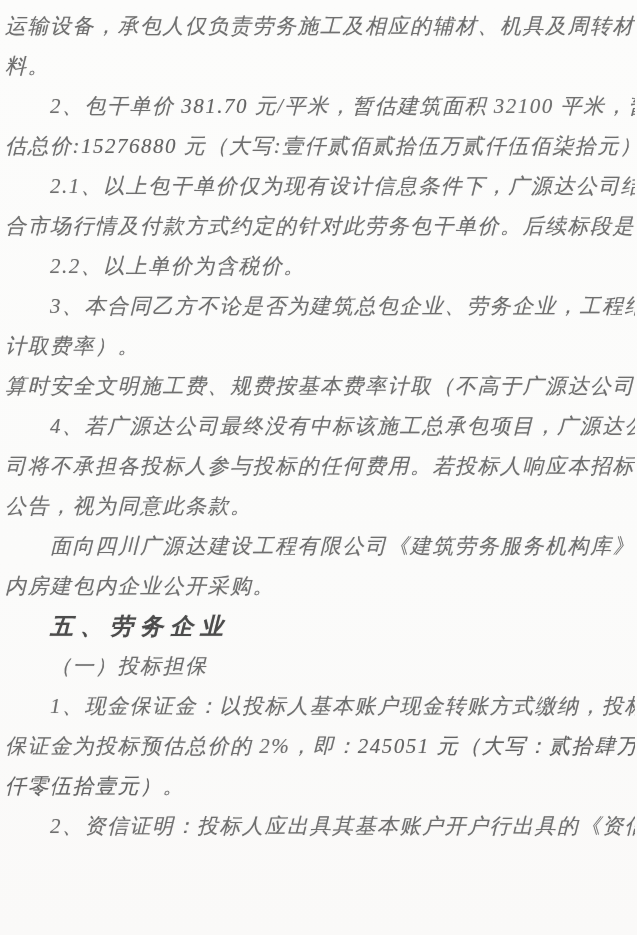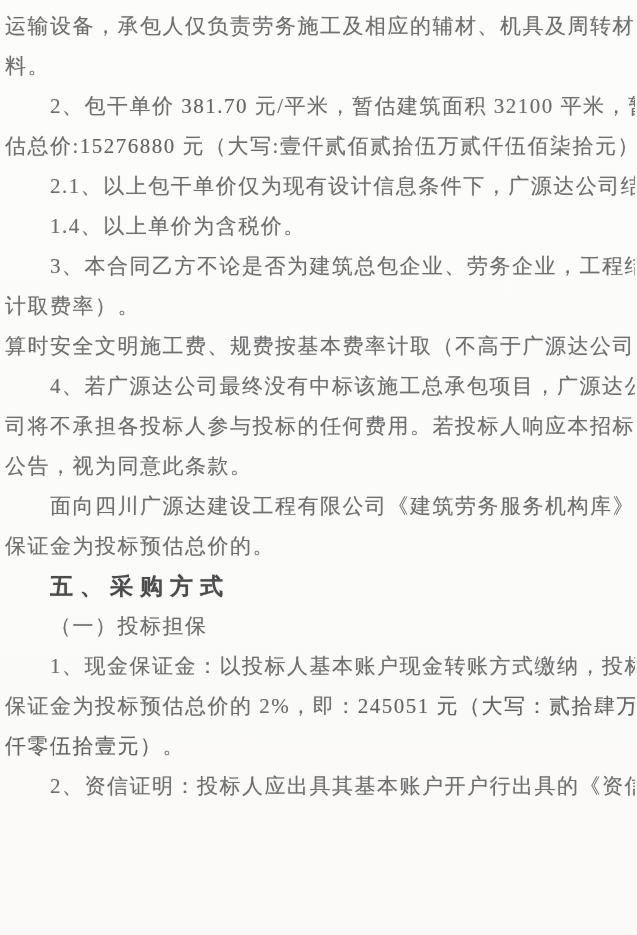--- a/index.html
+++ b/index.html
@@ -32,46 +32,47 @@
   .indent-none { padding-left: 5px; }
   .indent-para { padding-left: 50px; }
   .line.heading {
     font-family: "Liberation Sans", sans-serif;
     font-weight: bold;
     font-size: 23px;
     letter-spacing: 7px;
     color: #4c4c4c;
     text-shadow: 0 0 1px rgba(80,80,80,0.5);
   }
-  .seg { display: inline; }
+  .seg { display: inline; font-style: italic; }
   .seg.u {
     border-bottom: 1.5px solid #707070;
     padding-bottom: 16px;
     color: #646464;
   }
 </style>
 </head>
 <body>
 
 <div class="page">
   <div class="doc-body" id="doc-body">
       <div class="line indent-none"><span class="seg">运输设备，承包人仅负责劳务施工及相应的辅材、机具及周转材</span></div>
       <div class="line indent-none"><span class="seg">料。</span></div>
       <div class="line indent-para"><span class="seg">2、包干单价 </span><span class="seg u">381.70</span><span class="seg"> 元/平米，暂估建筑面积 32100 平米，暂</span></div>
       <div class="line indent-none"><span class="seg">估总价:</span><span class="seg u">15276880</span><span class="seg"> 元（大写:壹仟贰佰贰拾伍万贰仟伍佰柒拾元）。</span></div>
       <div class="line indent-para"><span class="seg">2.1、以上包干单价仅为现有设计信息条件下，广源达公司结</span></div>
-      <div class="line indent-para"><span class="seg">1.4、以上单价为含税价。</span></div>
+      <div class="line indent-none"><span class="seg">合市场行情及付款方式约定的针对此劳务包干单价。后续标段是</span></div>
+      <div class="line indent-para"><span class="seg">2.2、以上单价为含税价。</span></div>
       <div class="line indent-para"><span class="seg">3、本合同乙方不论是否为建筑总包企业、劳务企业，工程结</span></div>
       <div class="line indent-none"><span class="seg">计取费率）。</span></div>
       <div class="line indent-none"><span class="seg">算时安全文明施工费、规费按基本费率计取（不高于广源达公司</span></div>
       <div class="line indent-para"><span class="seg">4、若广源达公司最终没有中标该施工总承包项目，广源达公</span></div>
       <div class="line indent-none"><span class="seg">司将不承担各投标人参与投标的任何费用。若投标人响应本招标</span></div>
       <div class="line indent-none"><span class="seg">公告，视为同意此条款。</span></div>
       <div class="line indent-para"><span class="seg">面向四川广源达建设工程有限公司《建筑劳务服务机构库》</span></div>
-      <div class="line indent-none"><span class="seg">保证金为投标预估总价的。</span></div>
-      <div class="line heading indent-para"><span class="seg">五、采购方式</span></div>
+      <div class="line indent-none"><span class="seg">内房建包内企业公开采购。</span></div>
+      <div class="line heading indent-para"><span class="seg">五、劳务企业</span></div>
       <div class="line indent-para"><span class="seg">（一）投标担保</span></div>
       <div class="line indent-para"><span class="seg">1、现金保证金：以投标人基本账户现金转账方式缴纳，投标</span></div>
       <div class="line indent-none"><span class="seg">保证金为投标预估总价的 2%，即：</span><span class="seg u">245051 元（大写：贰拾肆万伍</span></div>
       <div class="line indent-none"><span class="seg u">仟零伍拾壹元）</span><span class="seg">。</span></div>
       <div class="line indent-para"><span class="seg">2、资信证明：投标人应出具其基本账户开户行出具的《资信</span></div>
     </div>
 </div>
 
 </body></html>

